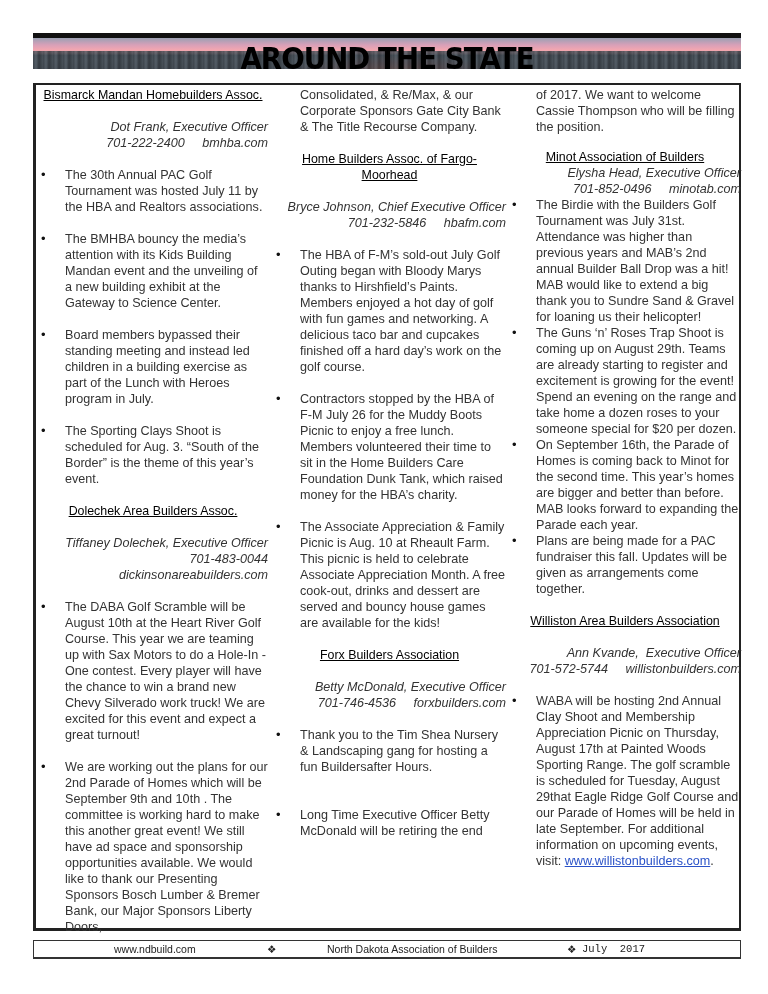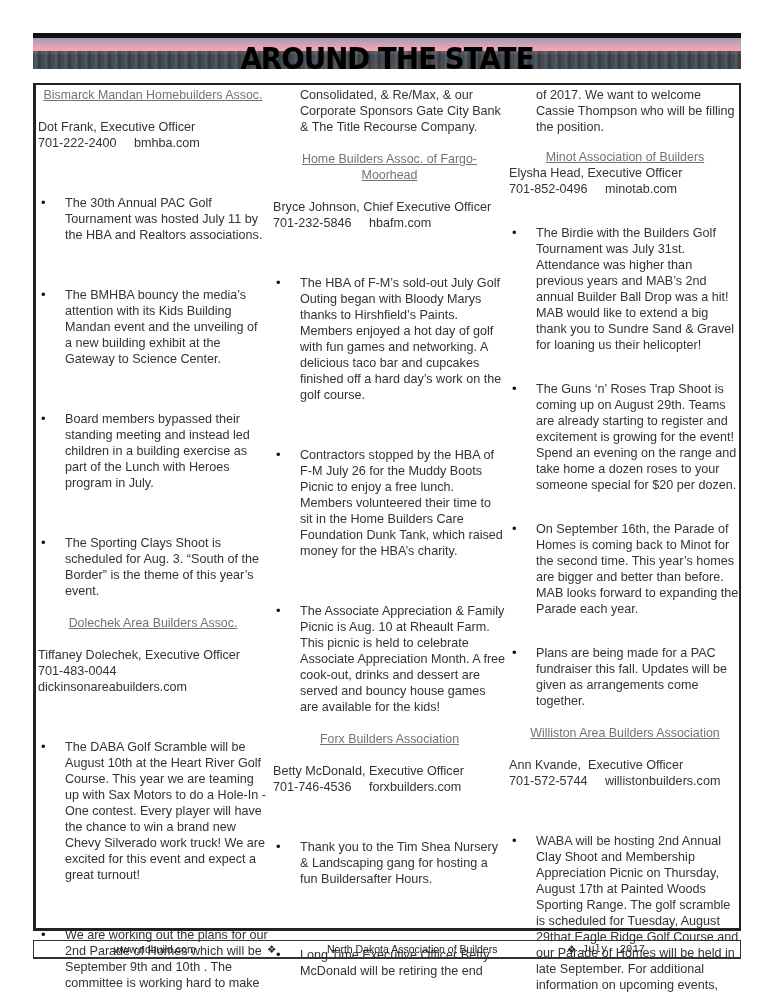--- a/index.html
+++ b/index.html
@@ -14,24 +14,24 @@
                       background: repeating-linear-gradient(90deg, #3b4249 0px, #566069 3px, #2f353b 6px, #4a535b 10px); opacity: 0.85; }
     .banner-title { position: absolute; left: 0; right: 0; top: 2px; text-align: center;
                     font-family: "DejaVu Sans", sans-serif; font-weight: bold; font-size: 30px;
                     letter-spacing: -1px; color: #000; line-height: 38px; transform: scaleX(0.92); }
     .content { position: absolute; left: 33px; top: 83px; width: 708px; height: 848px;
                border: 2px solid #222; border-left-width: 3px; border-bottom-width: 3px; box-sizing: border-box; }
     .col { position: absolute; top: 2px; font-size: 12.6px; line-height: 16px; color: #333; }
     .col1 { left: 2px; width: 230px; }
     .col2 { left: 237px; width: 233px; }
     .col3 { left: 473px; width: 232px; }
-    .org { text-align: center; text-decoration: underline; color: #737373; font-size: 12.4px; }
-    .contact { text-align: left; }
+    .org { text-align: center; text-decoration: underline; color: #000000; font-size: 12.4px; }
+    .contact { text-align: right; font-style: italic; }
     .ul { list-style: none; margin: 0; padding: 0; }
-    .li { position: relative; padding-left: 27px; margin-top: 28px; }
+    .li { position: relative; padding-left: 27px; }
     .li::before { content: "\2022"; position: absolute; left: 3px; top: 0; color: #111; font-size: 13px; } .sp12 { height: 14px; } .sp16 { height: 16px; }
     a.link { color: #2a52c8; text-decoration: underline; }
     .footer { position: absolute; left: 33px; top: 940px; width: 708px; height: 19px;
               border: 1px solid #333; border-bottom-width: 2px; box-sizing: border-box;
               font-size: 10.5px; color: #222; }
     .footer span { position: absolute; top: 2px; text-align: right; }
   </style>
 </head>
 <body>
 

